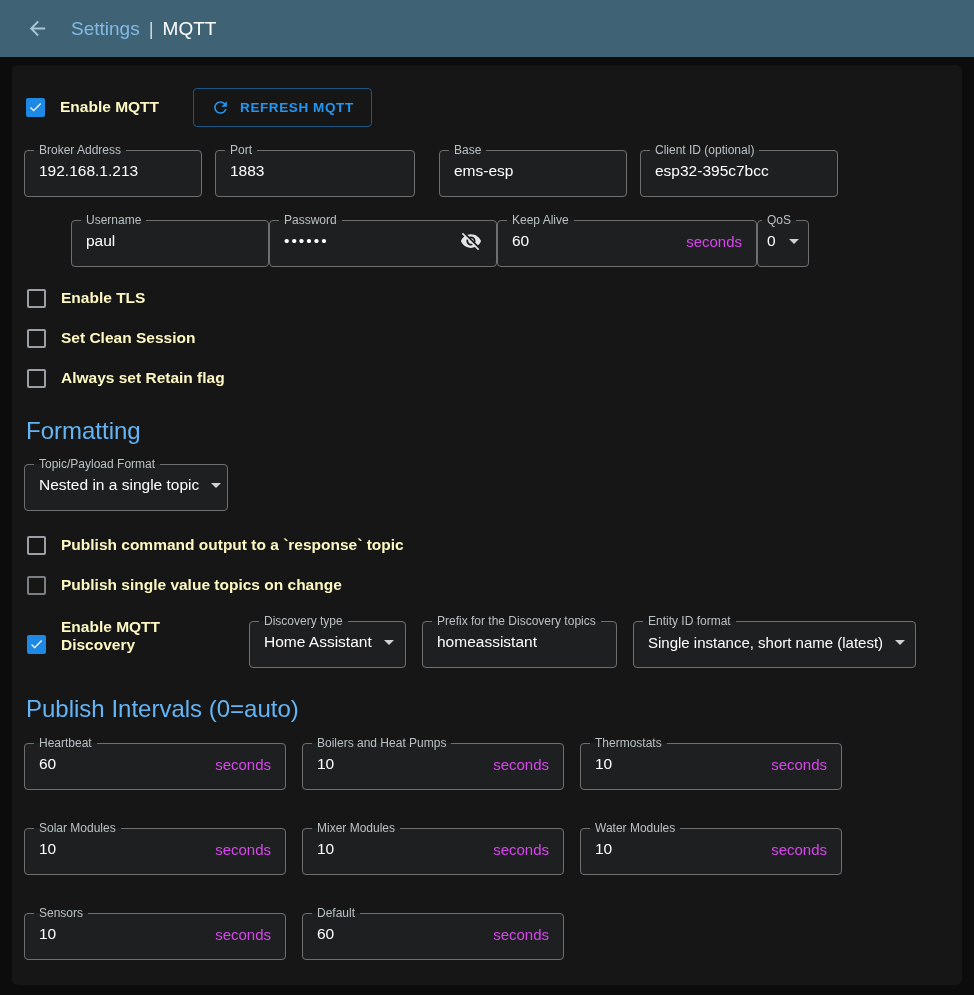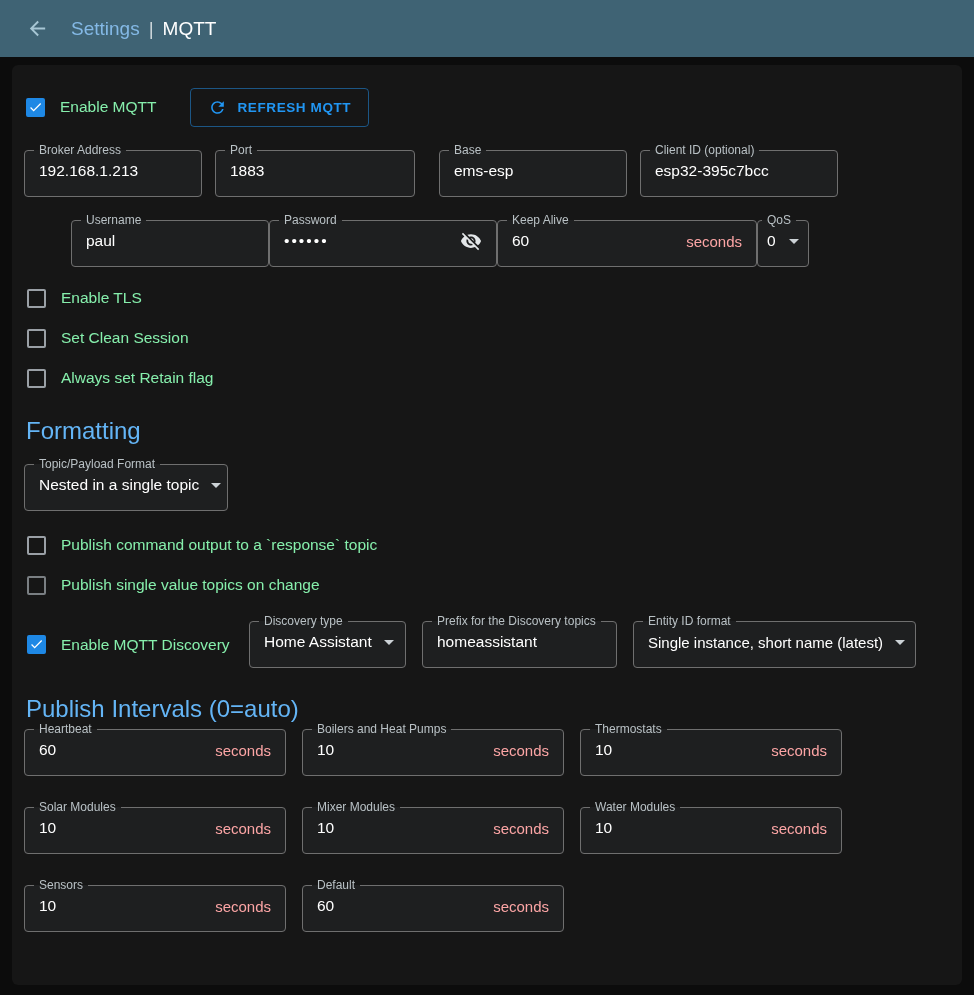--- a/index.html
+++ b/index.html
@@ -40,38 +40,38 @@
   }
   fieldset.field.narrow { padding: 0 9px 10px; }
   fieldset.field legend {
     font-size: 12px; line-height: 12px; color: #b9c1c5;
     padding: 0 5px; margin-left: -5px; white-space: nowrap;
   }
   .fval {
     display: flex; align-items: center; justify-content: space-between; gap: 8px;
     height: 30px; color: #ffffff; font-size: 15.5px; white-space: nowrap;
   }
-  .suffix { color: #fca5a5; font-size: 15px; }
+  .suffix { color: #d946ef; font-size: 15px; }
   .caret {
     width: 0; height: 0; flex: none;
     border-left: 5px solid transparent; border-right: 5px solid transparent;
     border-top: 5px solid #ccd2d6; margin-left: 4px;
   }
   .eye { display: flex; cursor: pointer; flex: none; }
 
   
   .cbrow { display: flex; align-items: center; gap: 15px; margin: 16px 0 0 3px; height: 24px; cursor: pointer; }
   .cb {
     width: 19px; height: 19px; flex: none;
     border: 2px solid #9aa0a6; border-radius: 2px; background: transparent;
     display: flex; align-items: center; justify-content: center;
   }
   .cb.checked { border-color: var(--checkbox-checked, #1e88e5); background: var(--checkbox-checked, #1e88e5); }
   .cb.dim { border-color: #7a7f83; }
-  .cbl { color: #86efac; font-size: 15.5px; }
+  .cbl { color: #fef9c3; font-size: 15.5px; font-weight: bold; }
 
   
   .btn-outlined {
     display: inline-flex; align-items: center; gap: 10px;
     margin-left: 34px; padding: 9px 17px;
     border: 1px solid rgba(33,150,243,.5); border-radius: 4px;
     background: transparent; color: var(--accent, #2196f3);
     font-family: inherit; font-size: 13.5px; font-weight: 700; letter-spacing: .6px;
     cursor: pointer;
   }
@@ -84,21 +84,21 @@
 
   
   .fields-row-1 { gap: 13px; margin-top: 17px; }
   .fields-row-2 { margin-top: 17px; padding-left: 47px; }
   .cb-group { margin-top: 2px; }
   .format-select-row { margin-top: 13px; }
   .discovery-row { align-items: center; gap: 16px; margin-top: 18px; }
   .discovery-row .cbrow { margin: 0 0 0 3px; width: 206px; flex: none; align-items: flex-end; }
   .intervals {
     display: grid; grid-template-columns: repeat(3, 262px);
-    gap: 25px 16px; margin-top: 0;
+    gap: 32px 16px; margin-top: 14px;
   }
 </style>
 </head>
 <body>
 
 <header class="appbar">
   <span class="back">
     <svg viewBox="0 0 24 24" width="23" height="23" fill="#a7c6d4">
         <path d="M20 11H7.83l5.59-5.59L12 4l-8 8 8 8 1.41-1.41L7.83 13H20v-2z"></path>
       </svg>

